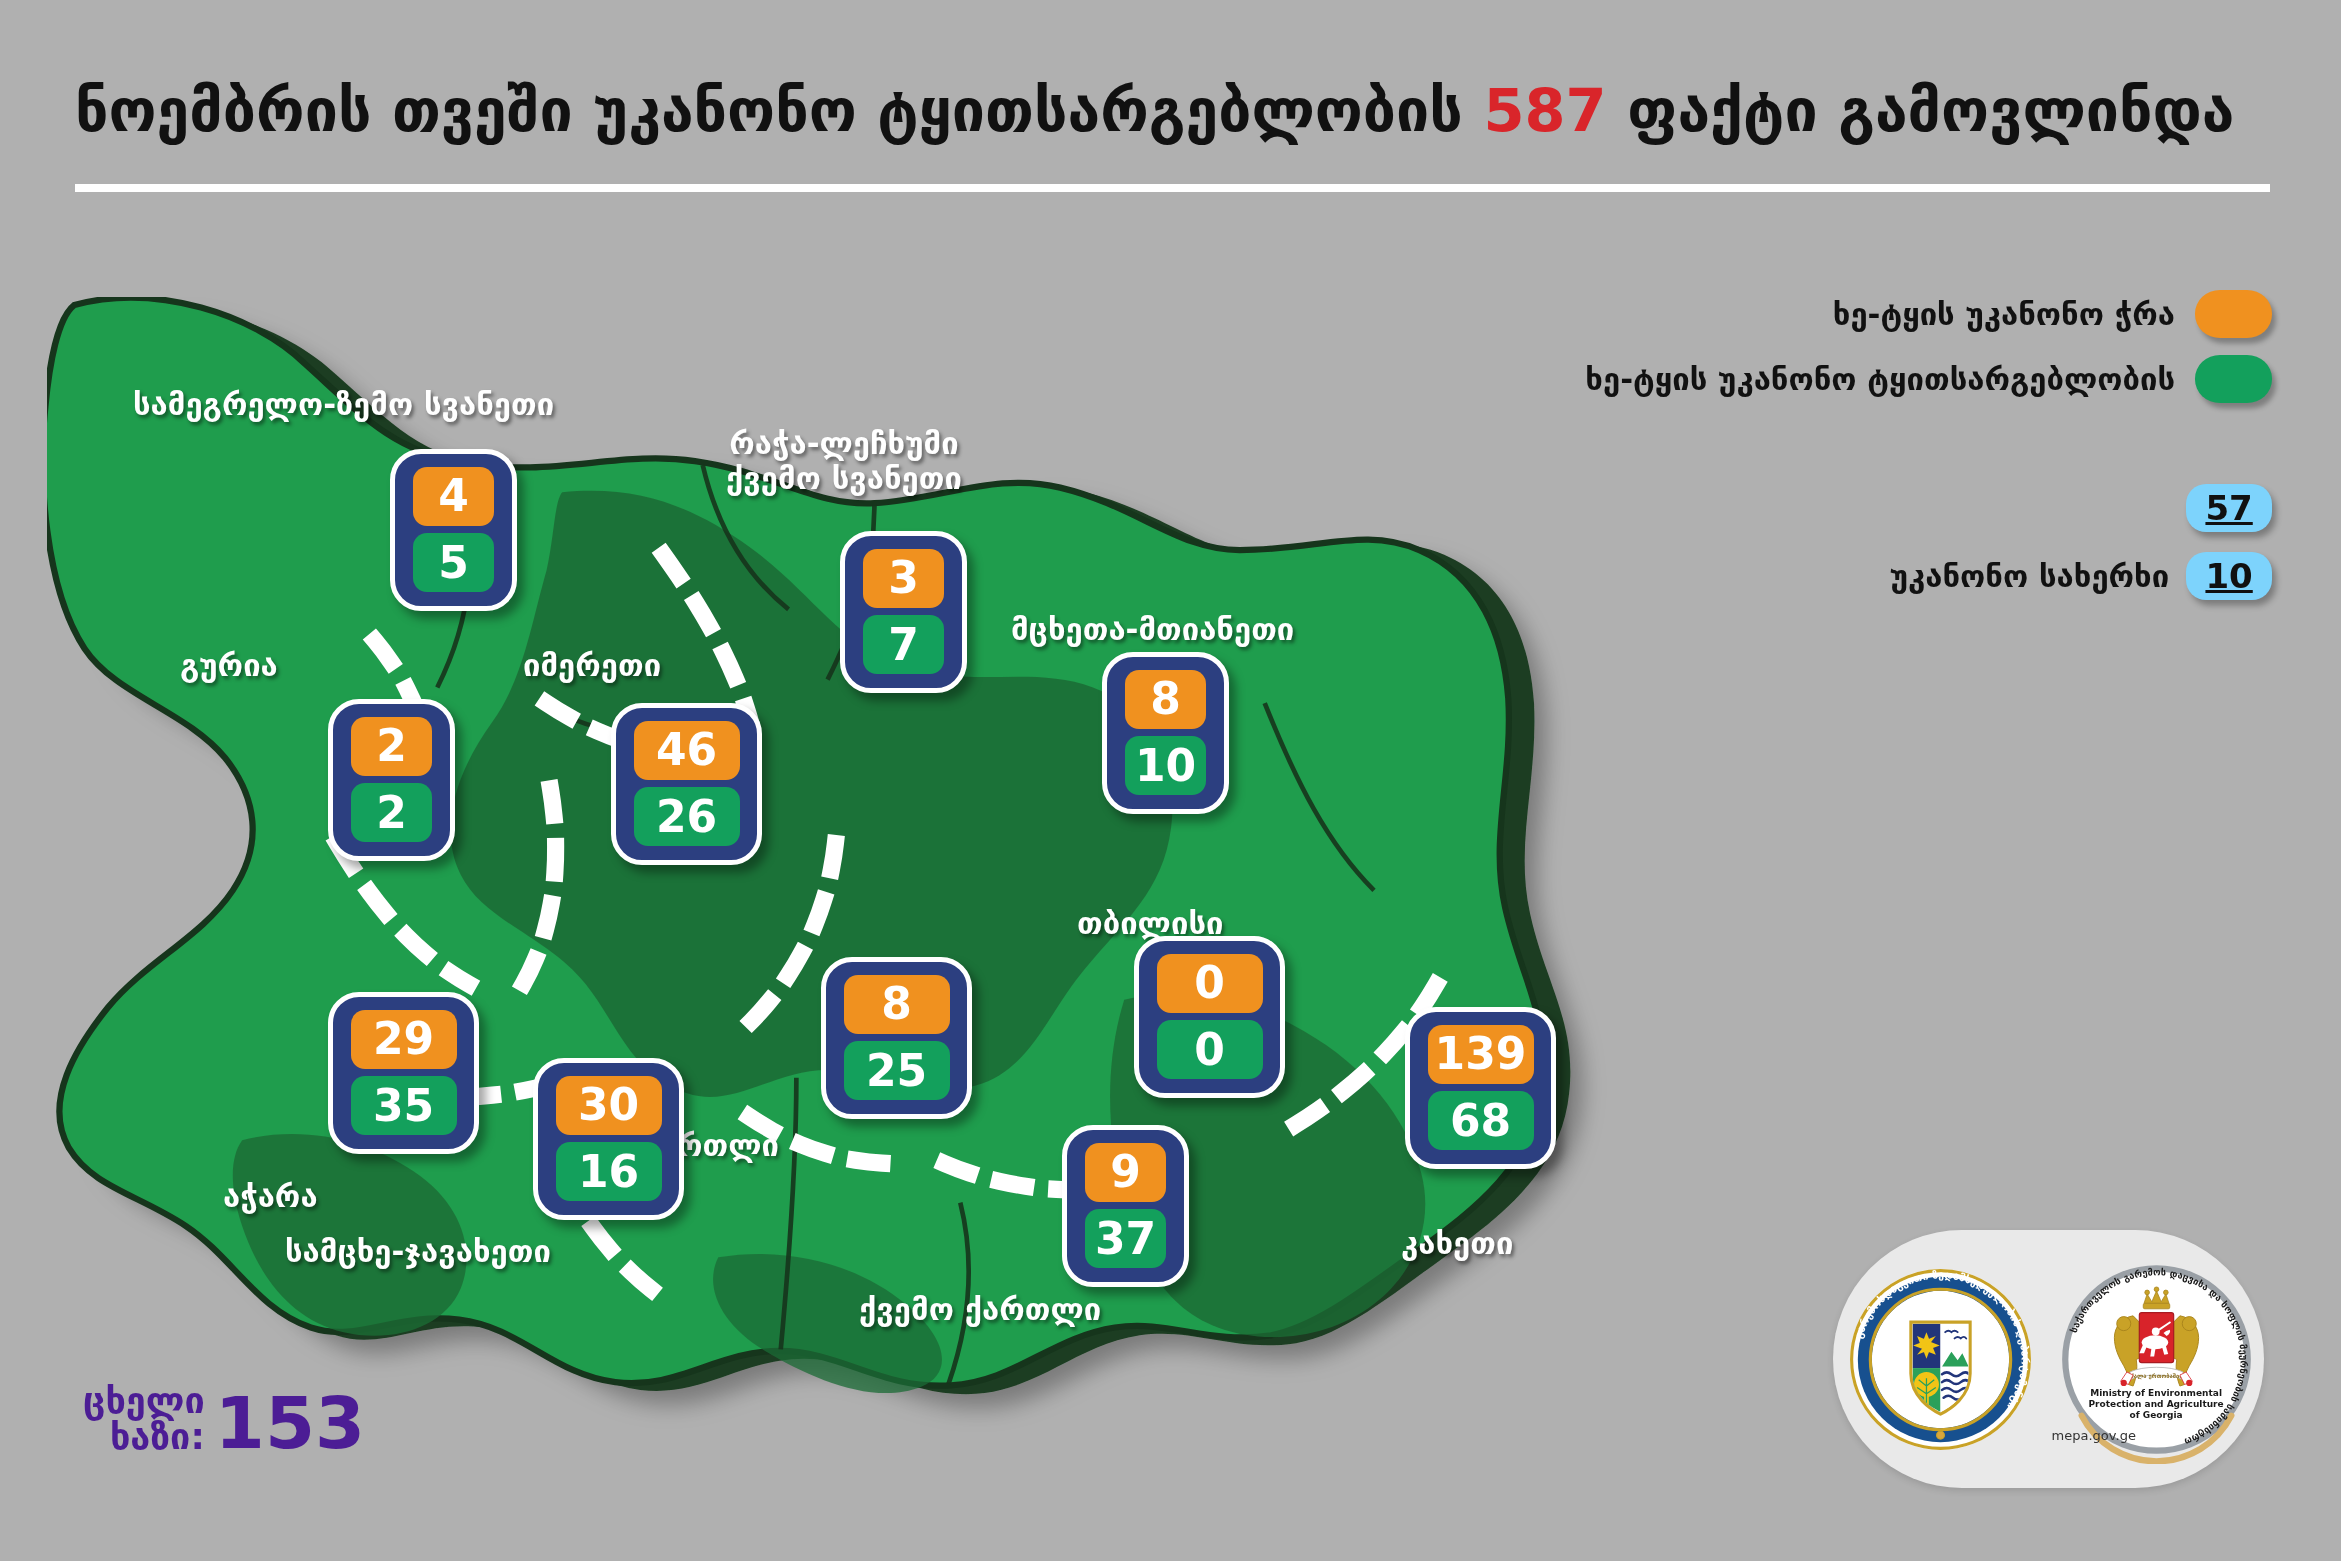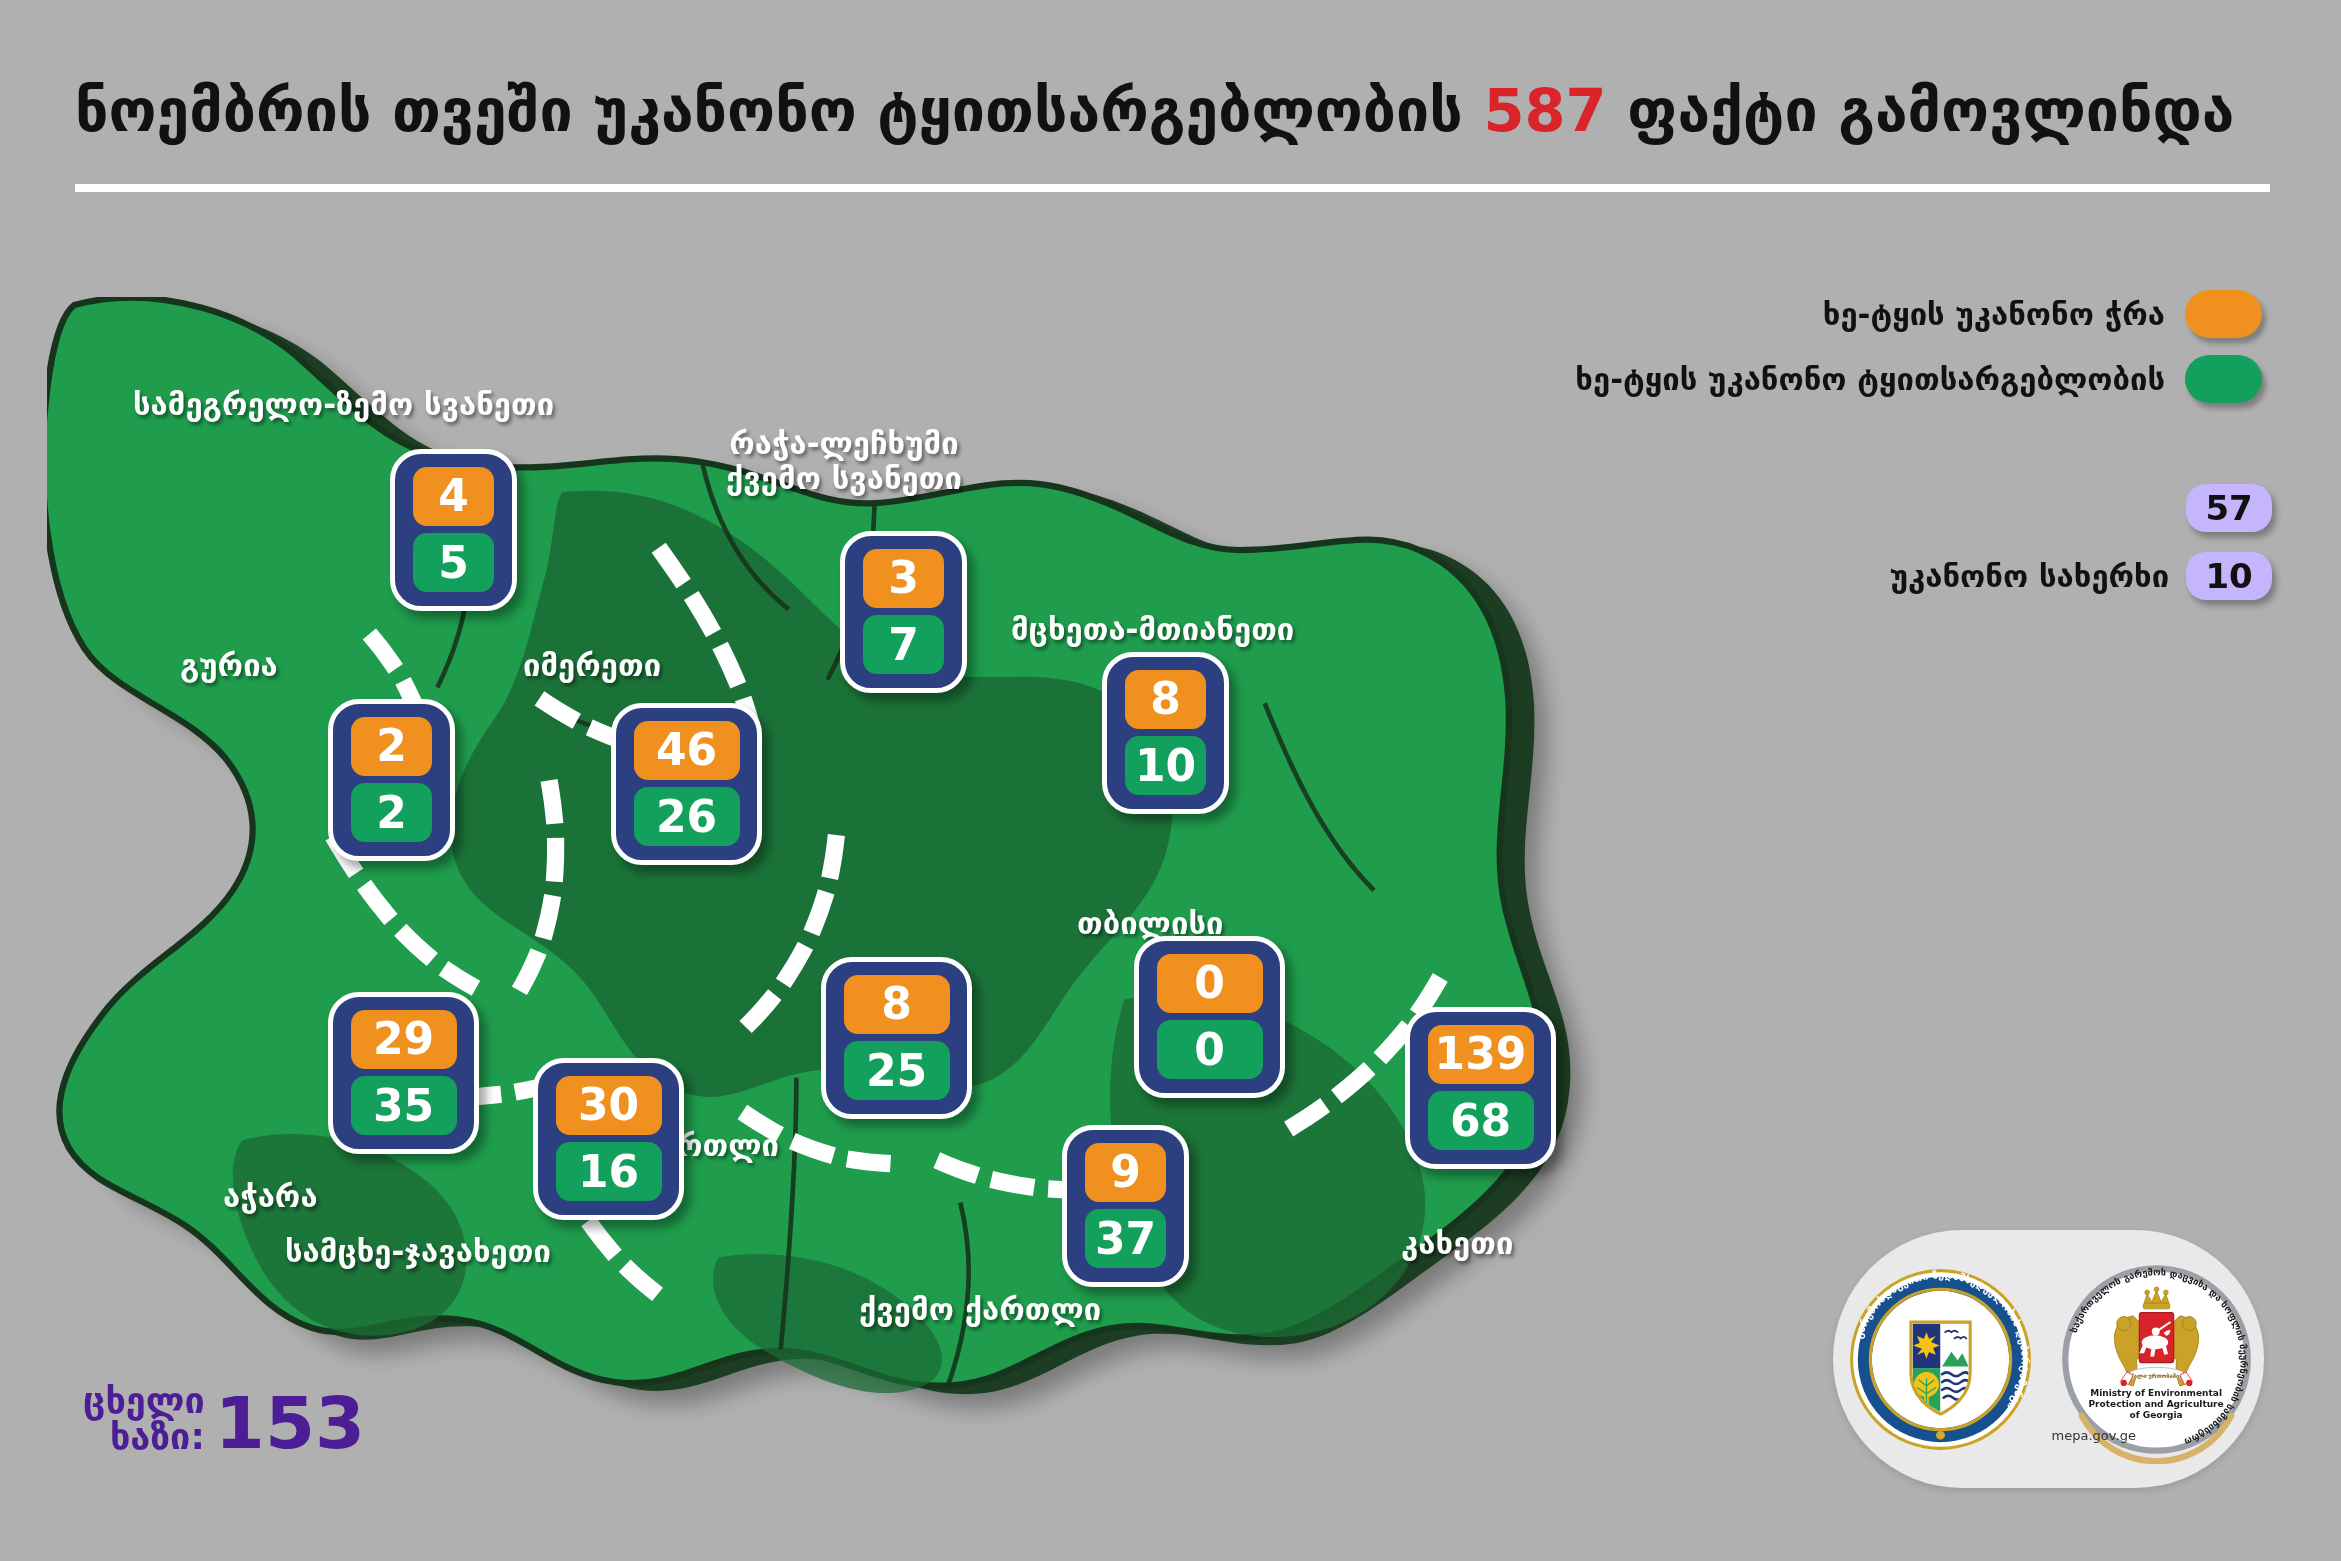--- a/index.html
+++ b/index.html
@@ -21,44 +21,44 @@
   .title-rule{
     position:absolute;left:75px;top:184px;width:2195px;height:7.8px;
     background:#ffffff;
   }
 
   
   .map{position:absolute;left:47px;top:297px;width:1608px;height:1218px;}
   .map svg{display:block;width:100%;height:100%;}
 
   
-  .legend{position:absolute;right:80px;top:290px;width:859px;}
+  .legend{position:absolute;right:70px;top:290px;width:859px;}
   .legend-row{
     display:flex;align-items:center;justify-content:flex-end;
     gap:20px;margin-bottom:17px;
   }
   .legend-label{
     font-size:31px;font-weight:bold;color:#111;white-space:nowrap;
   }
   .legend-chip{
     width:77px;height:48px;border-radius:25px/23.4px;
     box-shadow:3.9px 5.5px 5.5px rgba(0,0,0,.28);flex:none;
   }
 
   .stats{position:absolute;right:70px;top:484px;width:937px;}
   .stat-row{
     display:flex;align-items:center;justify-content:flex-end;
     gap:17px;margin-bottom:20px;
   }
   .stat-label{font-size:31px;font-weight:bold;color:#111;white-space:nowrap;}
   .stat-pill{
-    min-width:67px;height:48px;border-radius:20px;background:#c4b5fd;
+    min-width:67px;height:48px;border-radius:20px;background:#7dd3fc;
     display:flex;align-items:center;justify-content:center;
     font-size:34px;font-weight:bold;color:#111;
-    box-shadow:3.9px 5.5px 6.2px rgba(0,0,0,.30);padding:0 9.4px;flex:none;
+    box-shadow:3.9px 5.5px 6.2px rgba(0,0,0,.30);padding:0 9.4px;flex:none;text-decoration:underline;
   }
 
   
   .badge{
     position:absolute;width:117px;
     background:#2c3f80;border:5.5px solid #ffffff;border-radius:31px;
     padding:12.5px 0 14px 0;
     box-shadow:6.2px 7.8px 9.4px rgba(0,0,0,.35);
     display:flex;flex-direction:column;align-items:center;gap:7.8px;
     z-index:6;

